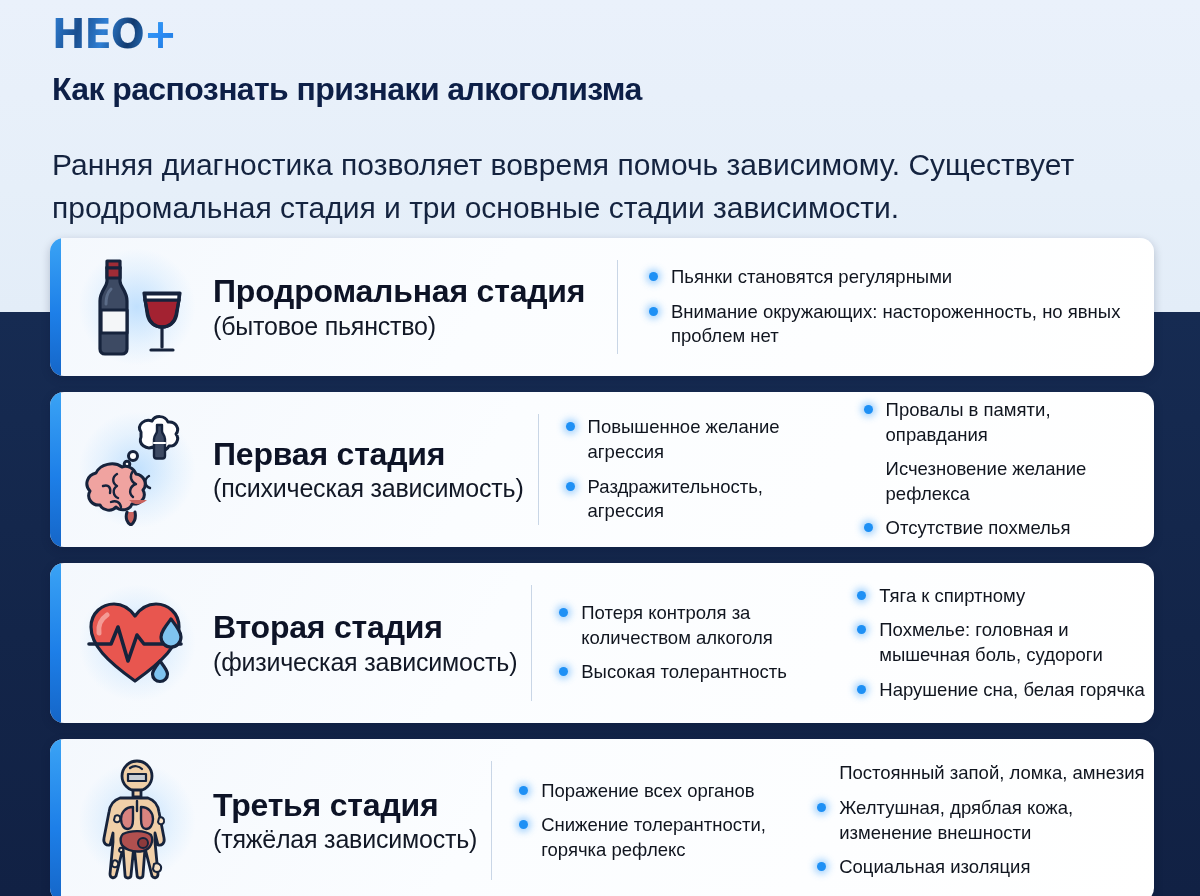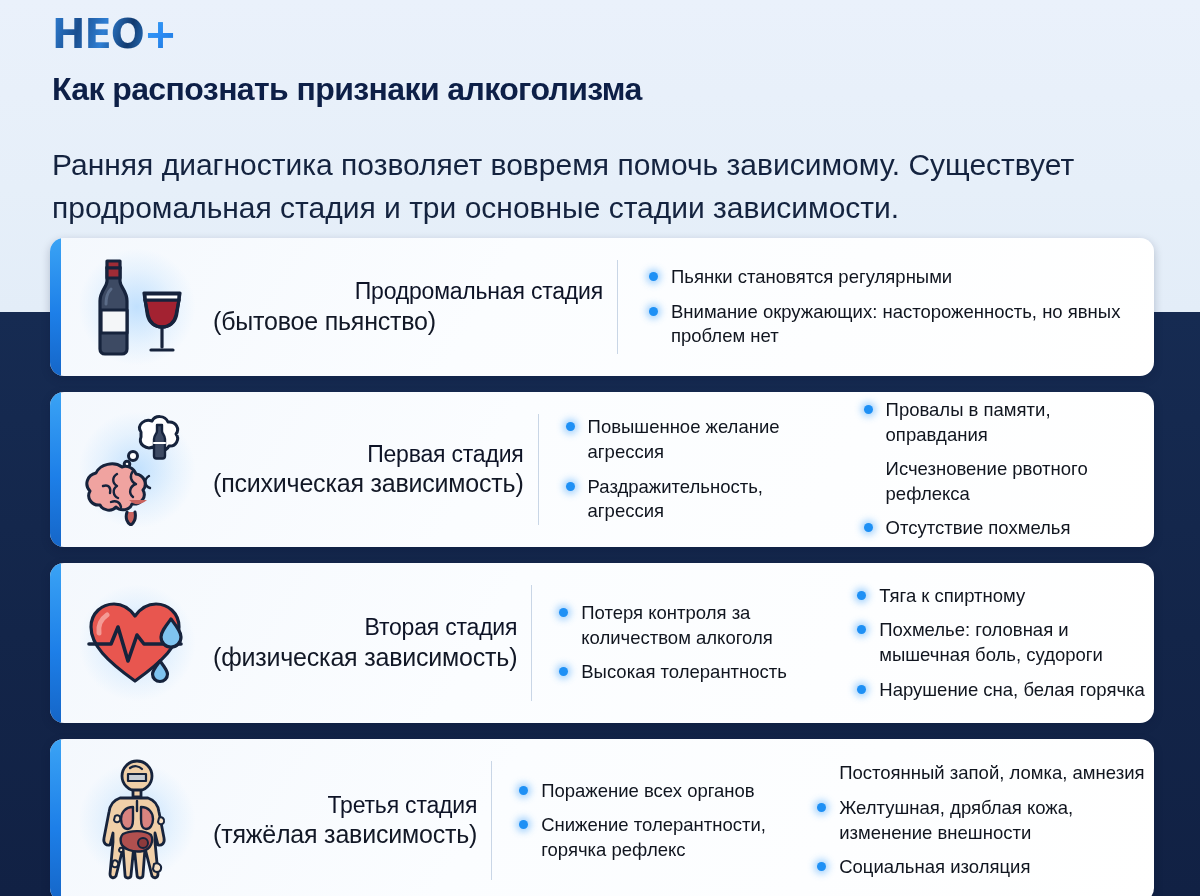--- a/index.html
+++ b/index.html
@@ -131,26 +131,25 @@
 
   
   .stage-cell {
     min-width: 246px;
     padding-right: 14px;
     position: relative;
   }
   .stage-cell.wide { min-width: 404px; }
 
   .stage-title {
-    font-size: 23px;
-    font-weight: normal;
+    font-size: 32px;
+    font-weight: bold;
     color: #0d1326;
     line-height: 1.18;
     letter-spacing: -0.2px;
-    text-align: right;
   }
   .stage-sub {
     font-size: 25px;
     font-weight: normal;
     color: #121826;
     line-height: 1.2;
     letter-spacing: -0.2px;
   }
 
   
@@ -301,21 +300,21 @@
           <span class="dot"></span>
           <span>Раздражительность, агрессия</span>
         </div>
       </div>
       <div class="col col-wide">
         <div class="bullet">
           <span class="dot"></span>
           <span>Провалы в памяти, оправдания</span>
         </div>
         <div class="bullet no-dot cont">
-          <span>Исчезновение рвотного рефлекса</span>
+          <span>Исчезновение желание рефлекса</span>
         </div>
         <div class="bullet">
           <span class="dot"></span>
           <span>Отсутствие похмелья</span>
         </div>
       </div>
     </div>
   </div>
 </div>
 

